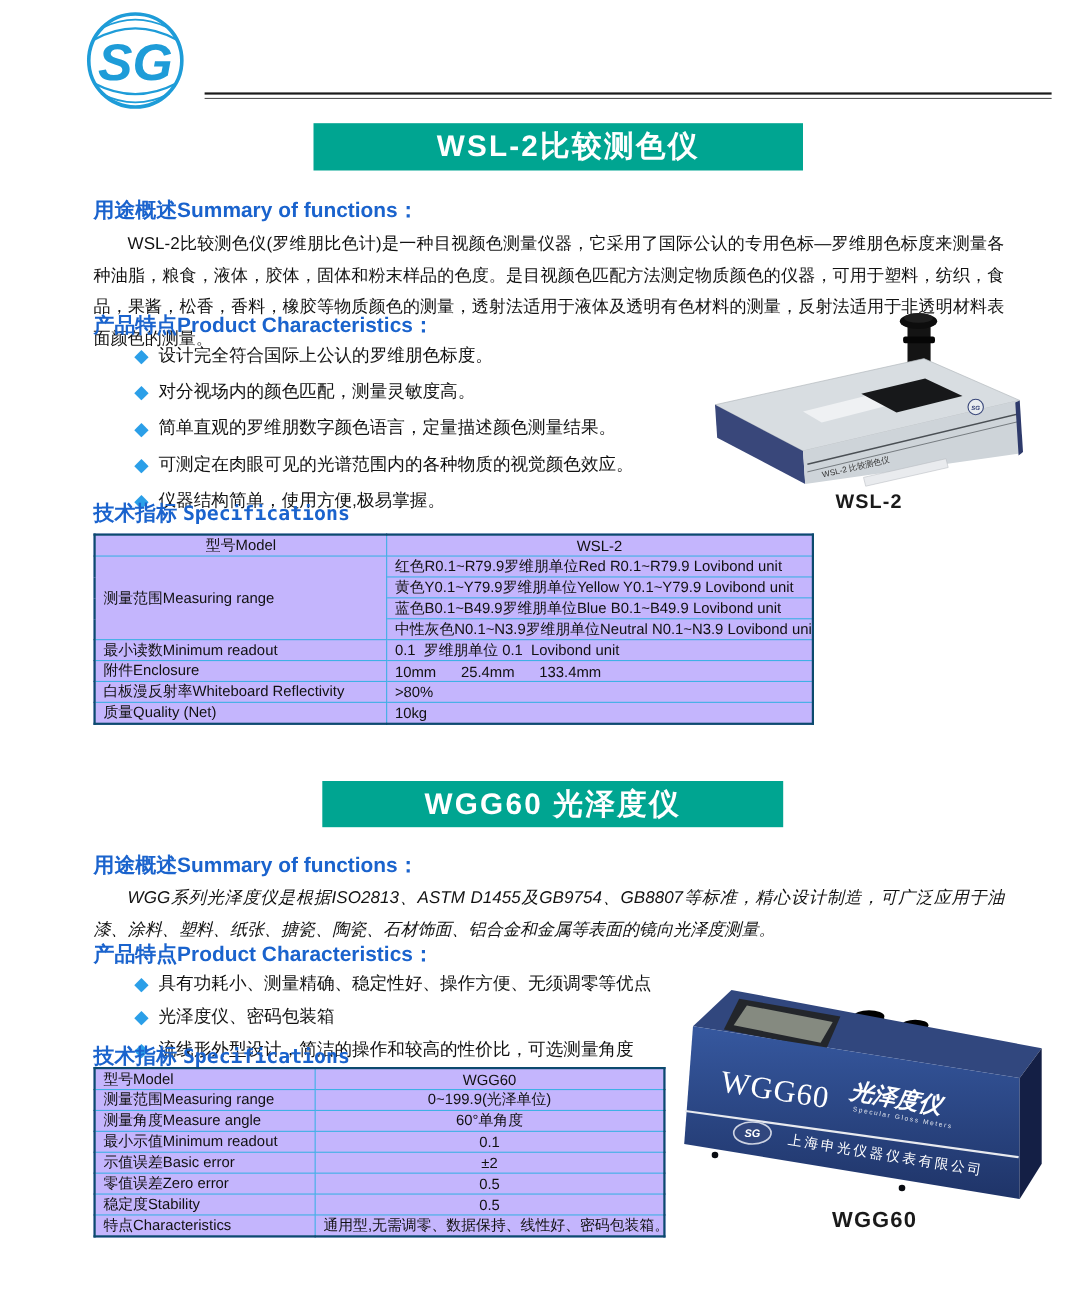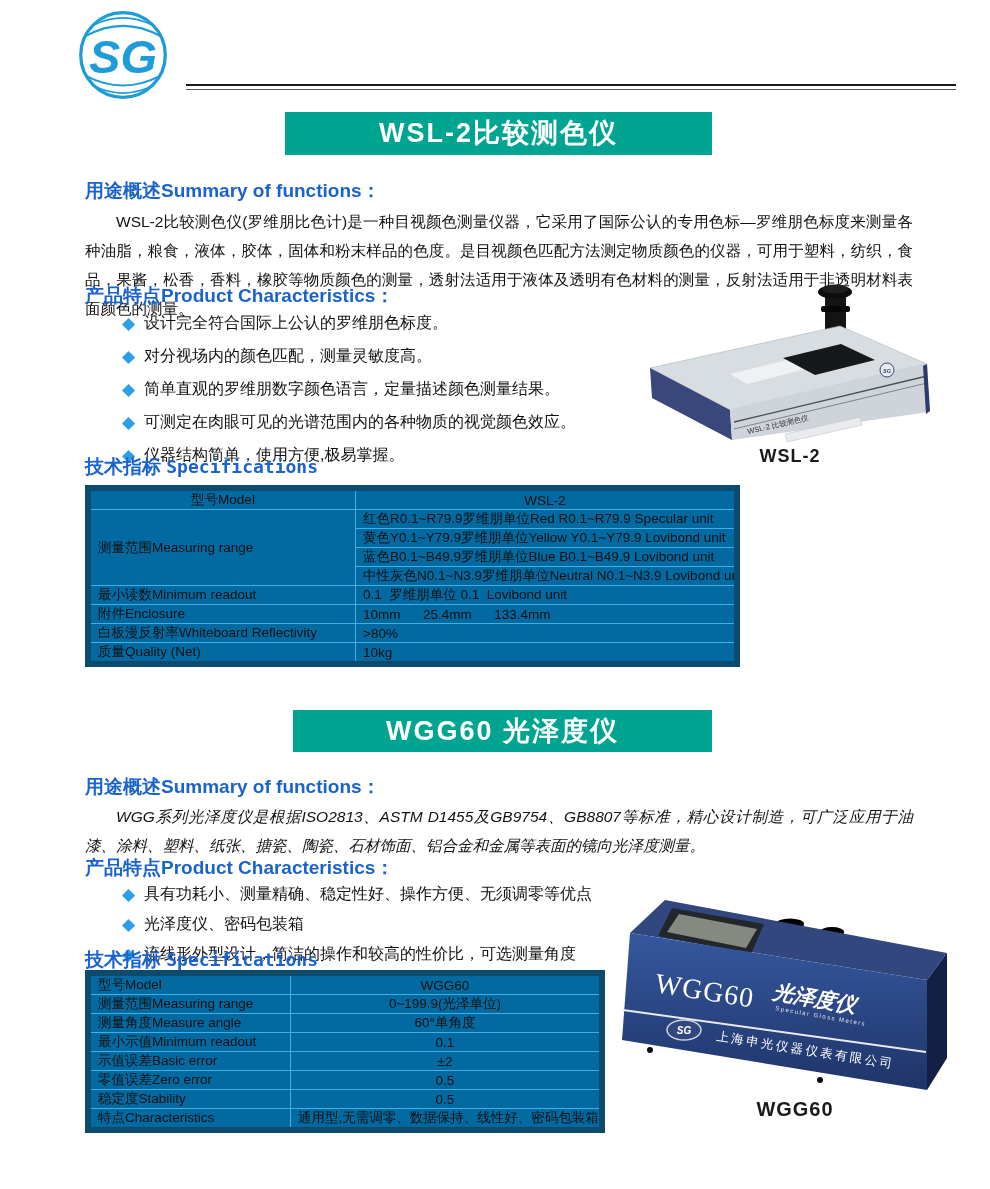--- a/index.html
+++ b/index.html
@@ -8,38 +8,38 @@
 
   
   .logo{position:absolute;left:76px;top:8px;width:94px;height:94px;}
 
   .rule{position:absolute;left:186px;top:84px;width:770px;height:3px;
         border-top:2px solid #1a1a1a;border-bottom:1px solid #555;}
 
   
   .band{position:absolute;background:#00a591;color:#ffffff;font-weight:bold;
         font-size:27px;text-align:center;letter-spacing:2px;}
-  .band1{left:285px;top:112px;width:427px;height:43px;line-height:43px;}
+  .band1{left:285px;top:112px;width:427px;height:43px;line-height:43px;padding-left:18px;}
   .band2{left:293px;top:710px;width:419px;height:42px;line-height:42px;}
 
   .sec-head{position:absolute;color:#1a63cd;font-size:19px;font-weight:bold;}
   .spec-en{font-family:"DejaVu Sans Mono",monospace;font-size:18px;}
 
   .para{position:absolute;left:85px;width:828px;font-size:15.5px;color:#111;
         line-height:29px;text-align:justify;text-indent:2em;}
 
   .feat{position:absolute;left:122px;font-size:16px;color:#111;}
   .feat-row{display:flex;align-items:center;}
   .f1 .feat-row{height:33px;}
   .f2 .feat-row{height:30px;}
   .diamond{color:#2b9fe8;font-size:17px;margin-right:9px;line-height:1;}
 
   
   table.spec{position:absolute;border-collapse:collapse;table-layout:fixed;
-             border:6px solid #0c4a6e;background:#0369a1;}
+             border:2px solid #0c4a6e;background:#c4b5fd;}
   table.spec td{border:1px solid #3fb0e5;font-size:13.5px;color:#111;
                 padding:0 7px;height:17px;white-space:pre;overflow:hidden;}
   .t1{left:85px;top:485px;width:655px;}
   .t2{left:85px;top:970px;width:520px;}
   .t1 td.c0{width:250px;}
   .t2 td.c0{width:185px;}
   td.ctr{text-align:center;}
   .t2 td{height:18px;}
 
   .dev-caption{position:absolute;text-align:center;color:#1a1a1a;font-weight:bold;}
@@ -127,21 +127,21 @@
   </div>
 
   <table class="spec t1">
     <tbody>
         <tr>
       <td class="c0 ctr">型号Model</td>
       <td class="ctr">WSL-2</td>
     </tr>
     <tr>
       <td class="c0" rowspan="4">测量范围Measuring range</td>
-      <td>红色R0.1~R79.9罗维朋单位Red R0.1~R79.9 Specular unit</td>
+      <td>红色R0.1~R79.9罗维朋单位Red R0.1~R79.9 Lovibond unit</td>
     </tr>
     <tr>
       <td>黄色Y0.1~Y79.9罗维朋单位Yellow Y0.1~Y79.9 Lovibond unit</td>
     </tr>
     <tr>
       <td>蓝色B0.1~B49.9罗维朋单位Blue B0.1~B49.9 Lovibond unit</td>
     </tr>
     <tr>
       <td>中性灰色N0.1~N3.9罗维朋单位Neutral N0.1~N3.9 Lovibond unit</td>
     </tr>

